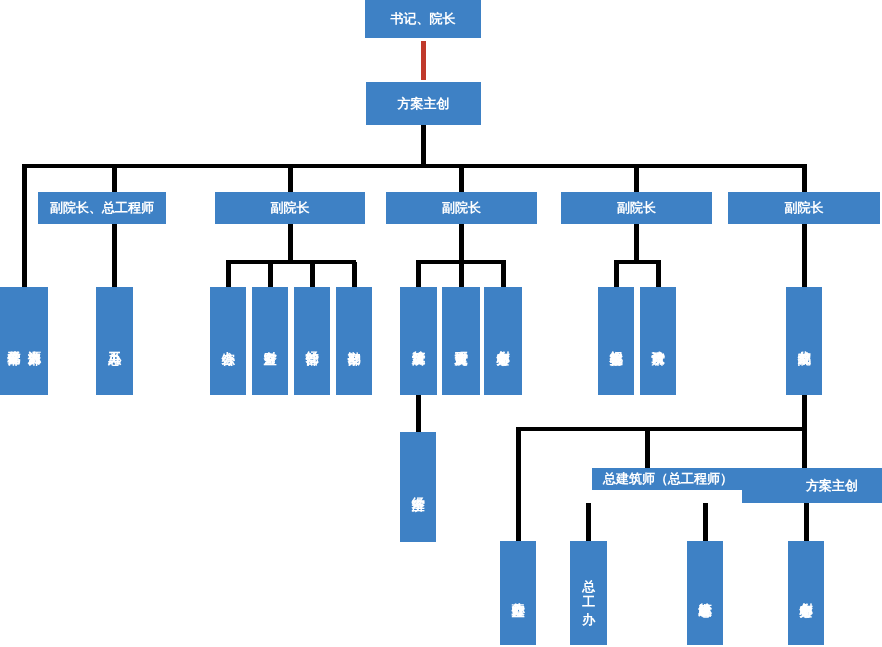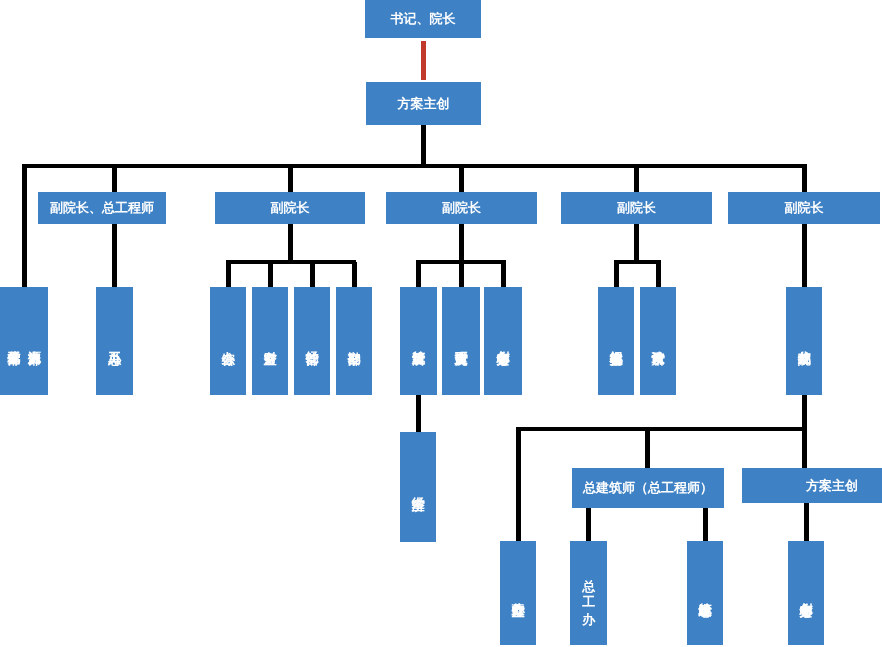--- a/index.html
+++ b/index.html
@@ -103,21 +103,21 @@
   <div class="node v" style="left:336px;top:287px;width:36px;height:108px">勘察部</div>
   <div class="node v" style="left:400px;top:287px;width:37px;height:108px">建筑设计所</div>
   <div class="node v" style="left:442px;top:287px;width:38px;height:108px">古建研究所</div>
   <div class="node v" style="left:484px;top:287px;width:38px;height:108px">方案创作中心</div>
   <div class="node v" style="left:598px;top:287px;width:36px;height:108px">纪检督察室</div>
   <div class="node v" style="left:640px;top:287px;width:36px;height:108px">市政设计所</div>
   <div class="node v" style="left:786px;top:287px;width:36px;height:108px">成都分院</div>
 
   <div class="node v" style="left:400px;top:432px;width:36px;height:110px">经济室</div>
 
-  <div class="node" style="left:572px;top:468px;width:152px;height:40px">总建筑师（总工程师）</div>
+  <div class="node" style="left:592px;top:468px;width:152px;height:22px">总建筑师（总工程师）</div>
   <div class="node" style="left:742px;top:468px;width:180px;height:35px">方案主创</div>
 
   <div class="node v" style="left:500px;top:541px;width:36px;height:104px">行政办公室</div>
   <div class="node v spread" style="left:570px;top:541px;width:37px;height:104px">总工办</div>
   <div class="node v" style="left:687px;top:541px;width:36px;height:104px">建筑设计中心</div>
   <div class="node v" style="left:788px;top:541px;width:36px;height:104px">方案创作中心</div>
 
 </div>
 
 </body></html>

